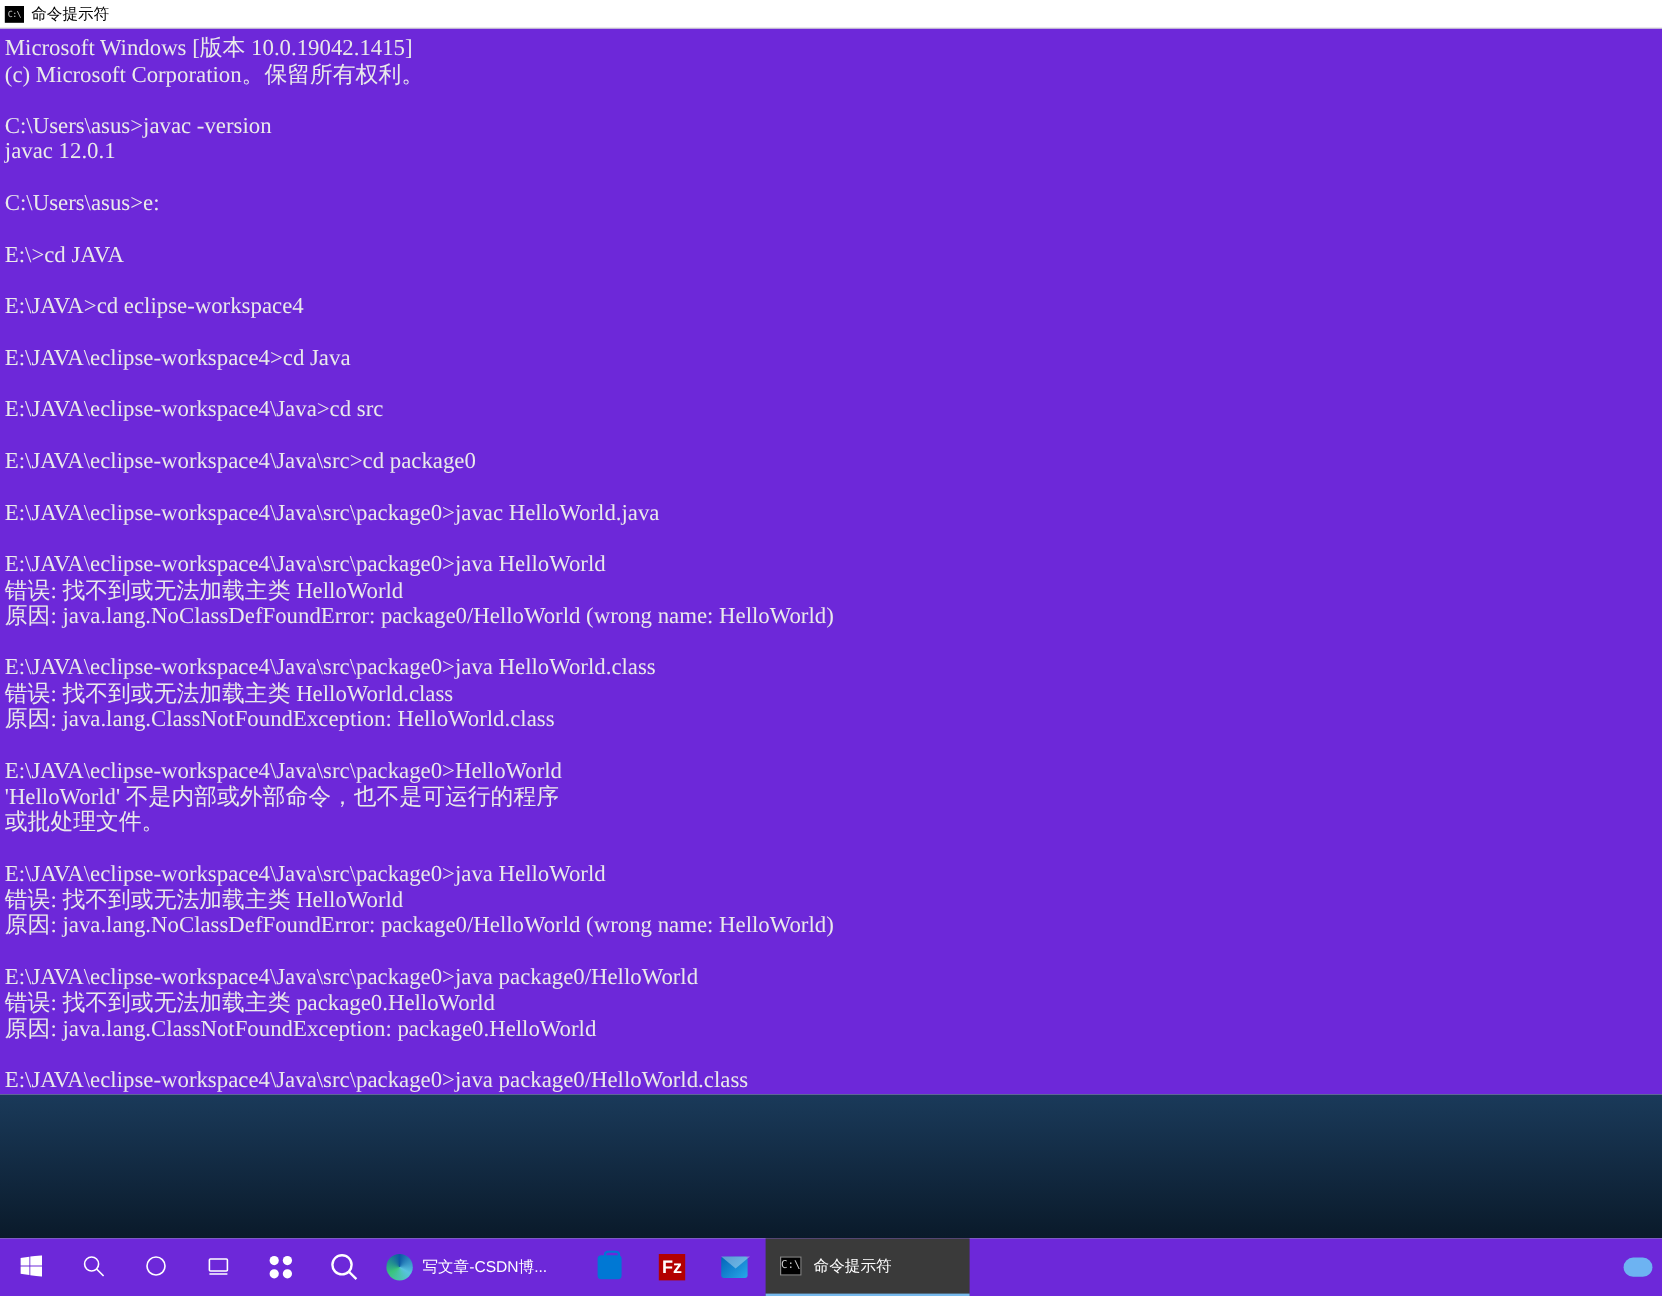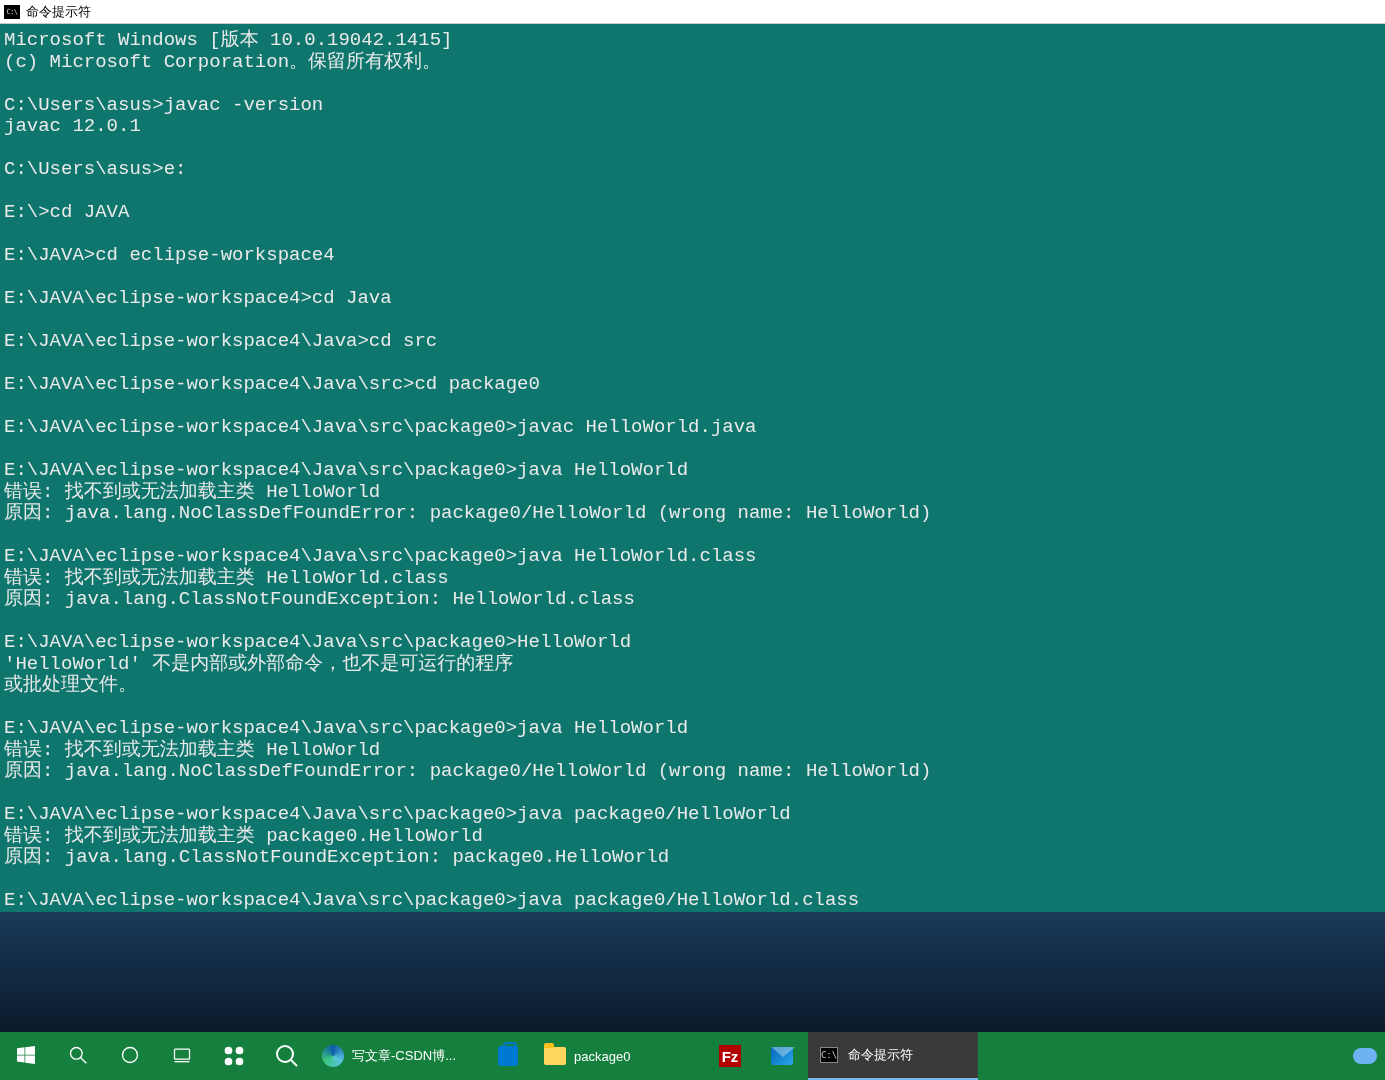--- a/index.html
+++ b/index.html
@@ -20,36 +20,36 @@
   background: #000;
   display: inline-flex;
   align-items: center;
   justify-content: center;
   font-size: 7px;
   color: #ccc;
   font-family: monospace;
   letter-spacing: -0.5px;
 }
 .terminal {
-  background: #0f766e;
+  background: #6d28d9;
   color: #eaeaea;
   width: 100%;
   height: 888px;
   padding: 6px 4px;
-  font-family: Liberation Mono, monospace;
+  font-family: Liberation Serif, serif;
   font-size: 19px;
   line-height: 21.5px;
   white-space: pre;
   overflow: hidden;
 }
 .taskbar {
   position: absolute;
   bottom: 0; left: 0; right: 0;
   height: 48px;
-  background: #15803d;
+  background: #6d28d9;
   display: flex;
   align-items: center;
   color: #fff;
   font-size: 13px;
 }
 .task-btn {
   height: 48px;
   min-width: 52px;
   display: flex;
   align-items: center;
@@ -193,26 +193,20 @@
       </span>
     <span class="task-label">写文章-CSDN博...</span>
   </div>
 
   <div class="task-btn">
     <span class="app-icon">
         <span class="store"></span>
       </span>
   </div>
 
-  <div class="task-btn wide">
-    <span class="app-icon">
-        <span class="folder"></span>
-      </span>
-    <span class="task-label">package0</span>
-  </div>
 
   <div class="task-btn">
     <span class="app-icon">
         <span class="filezilla">Fz</span>
       </span>
   </div>
 
   <div class="task-btn">
     <span class="app-icon">
         <span class="mail"></span>

